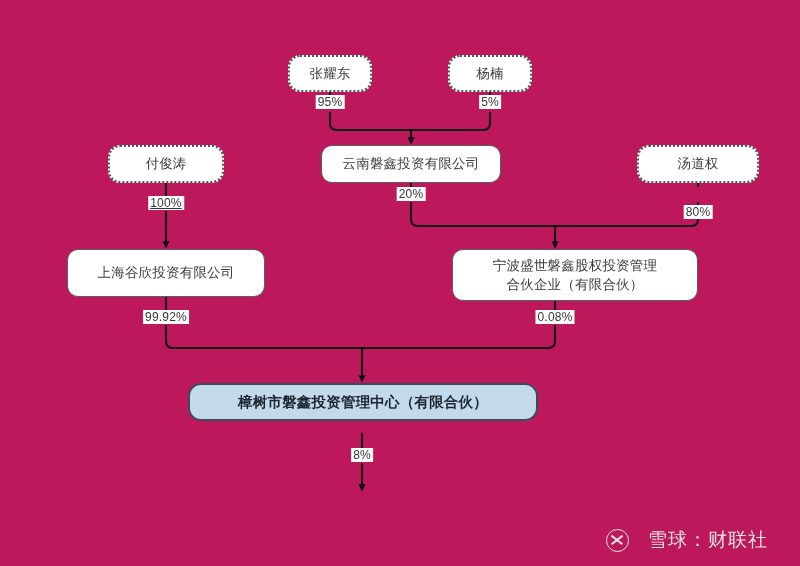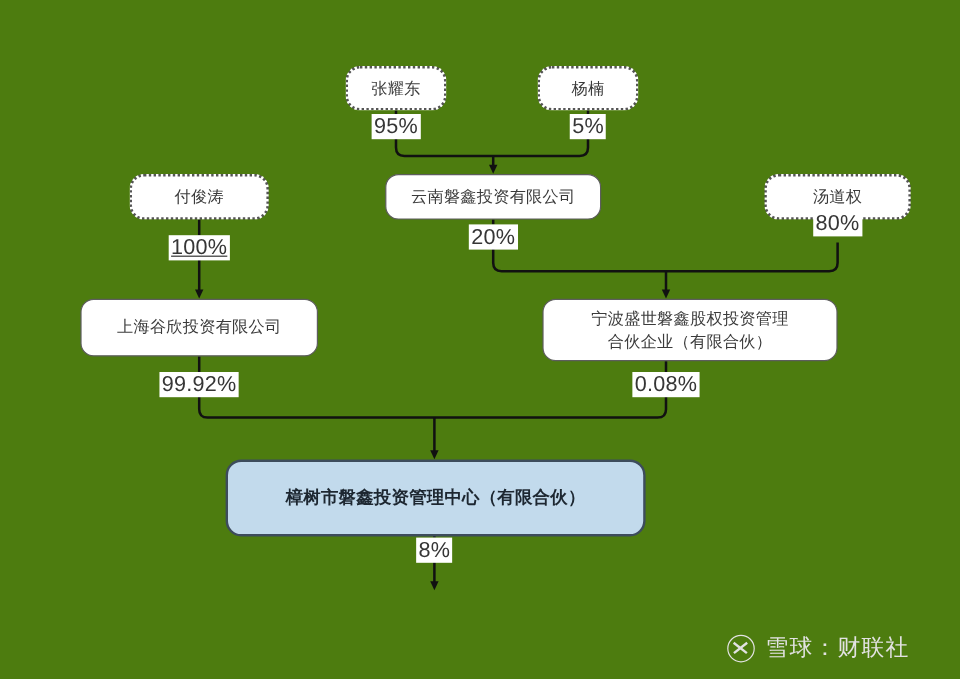--- a/index.html
+++ b/index.html
@@ -8,21 +8,21 @@
     padding: 0;
     background: #ffffff;
   }
   body {
     font-family: "Liberation Sans", "DejaVu Sans", sans-serif;
   }
   #canvas {
     position: relative;
     width: 800px;
     height: 566px;
-    background: #4d7c0f;
+    background: #be185d;
     overflow: hidden;
   }
   #wires {
     position: absolute;
     left: 0;
     top: 0;
     width: 800px;
     height: 566px;
     pointer-events: none;
   }
@@ -55,36 +55,36 @@
     background: #c2daec;
     color: #1d2731;
     font-weight: bold;
     font-size: 14.5px;
     border-radius: 13px;
   }
 
   
   .pct {
     position: absolute;
-    font-size: 18px;
+    font-size: 12px;
     color: #363636;
     letter-spacing: 0.2px;
     white-space: nowrap;
     text-align: center;
     z-index: 4;
     background: #ffffff;
     padding: 0 2px;
   }
 
   
   #watermark {
     position: absolute;
     display: flex;
     align-items: center;
-    gap: 9px;
+    gap: 19px;
     left: 606px;
     top: 527px;
     color: #e2e2e2;
     font-size: 19px;
     letter-spacing: 1px;
     z-index: 5;
     user-select: none;
   }
   #watermark .wm-mark {
     width: 21px;
@@ -165,34 +165,34 @@
 
   <div class="node company" style="left:67px; top:249px; width:198px; height:48px;">
     <span>上海谷欣投资有限公司</span>
   </div>
 
   <div class="node company" style="left:452px; top:249px; width:246px; height:52px;">
     <span style="white-space:pre-line;">宁波盛世磐鑫股权投资管理
 合伙企业（有限合伙）</span>
   </div>
 
-  <div class="node highlight" style="left:188px; top:383px; width:350px; height:64px;">
+  <div class="node highlight" style="left:188px; top:383px; width:350px; height:38px;">
     <span>樟树市磐鑫投资管理中心（有限合伙）</span>
   </div>
 
 
   <div class="pct" style="left:330px; top:95px; transform:translateX(-50%);">95%</div>
 
   <div class="pct" style="left:490px; top:95px; transform:translateX(-50%);">5%</div>
 
   <div class="pct" style="left:166px; top:196px; transform:translateX(-50%);text-decoration:underline;">100%</div>
 
   <div class="pct" style="left:411px; top:187px; transform:translateX(-50%);">20%</div>
 
-  <div class="pct" style="left:698px; top:176px; transform:translateX(-50%);">80%</div>
+  <div class="pct" style="left:698px; top:205px; transform:translateX(-50%);">80%</div>
 
   <div class="pct" style="left:166px; top:310px; transform:translateX(-50%);">99.92%</div>
 
   <div class="pct" style="left:555px; top:310px; transform:translateX(-50%);">0.08%</div>
 
   <div class="pct" style="left:362px; top:448px; transform:translateX(-50%);">8%</div>
 
   <div id="watermark">
     <span class="wm-mark"></span>
     <span>雪球：财联社</span>

